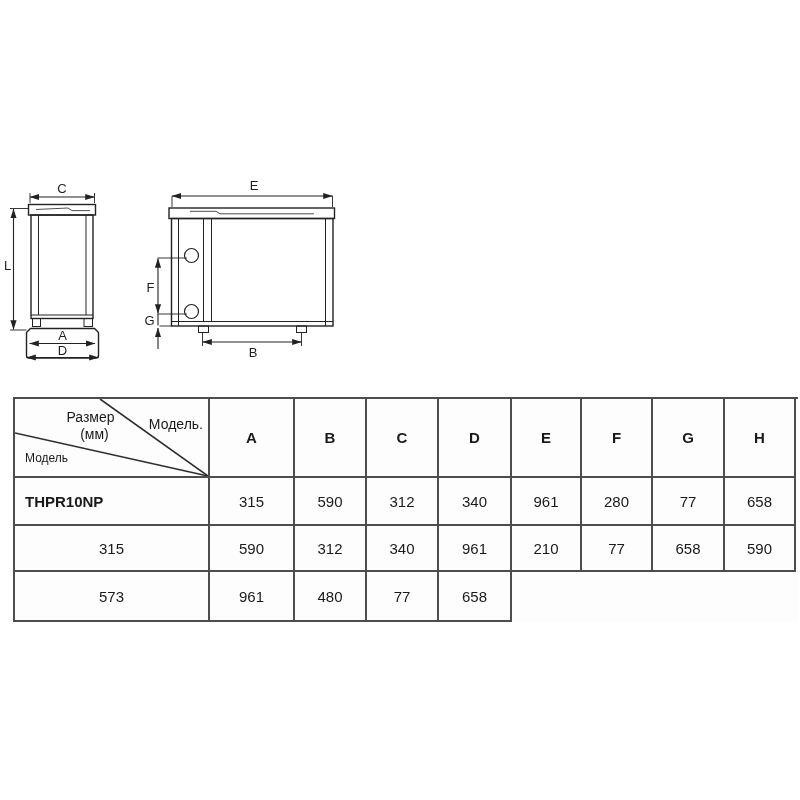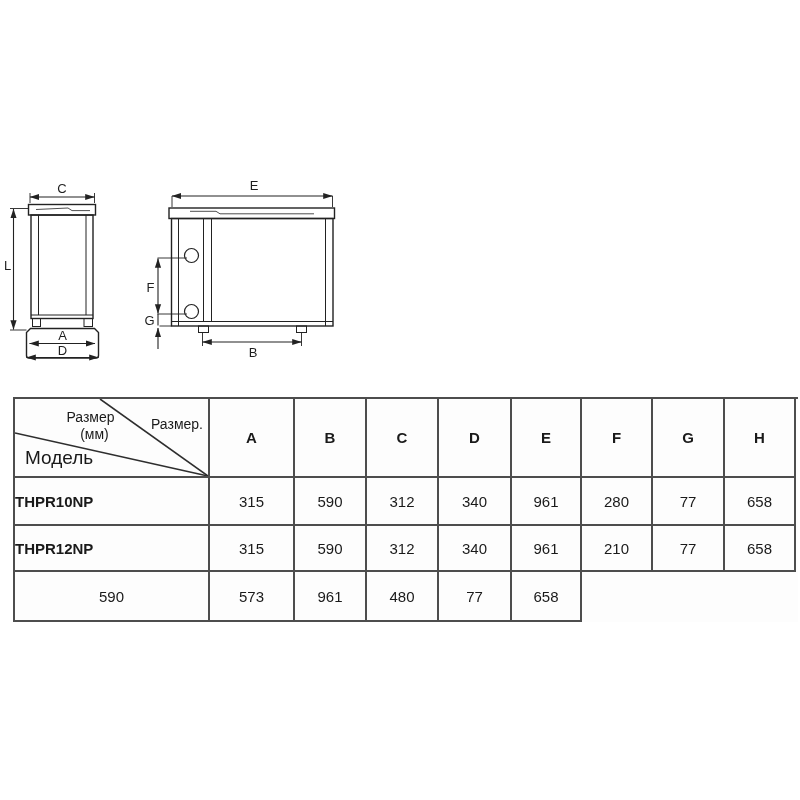--- a/index.html
+++ b/index.html
@@ -19,28 +19,28 @@
     grid-template-columns:195px 85px 72px 72px 73px 70px 71px 72px 71px;
     grid-template-rows:79px 48px 46px 50px;
     background:#fdfdfd;
   }
   .cell{
     border-right:2px solid #4d4d4d;border-bottom:2px solid #4d4d4d;
     box-sizing:border-box;display:flex;align-items:center;justify-content:center;
     font-size:15px;
   }
   .col-head{font-weight:bold;}
-  .model-cell{justify-content:flex-start;font-weight:bold;}
+  .model-cell{justify-content:flex-start;padding-left:10px;font-weight:bold;}
   .corner{position:relative;display:block;}
   .corner svg{position:absolute;left:0;top:0;width:100%;height:100%;}
   .corner-label{position:absolute;font-size:14px;line-height:16px;white-space:nowrap;}
   .lbl-size{left:28px;top:10px;width:95px;text-align:center;}
   .lbl-unit{left:32px;top:27px;width:95px;text-align:center;}
   .lbl-designation{right:5px;top:17px;}
-  .lbl-model{left:10px;top:51px;font-size:19px;}
+  .lbl-model{left:10px;top:51px;font-size:12px;}
 </style>
 </head>
 <body>
 
 <div class="canvas">
 
   <div class="drawing">
     <svg width="380" height="205" viewBox="0 175 380 205" xmlns="http://www.w3.org/2000/svg">
       <defs>
         <marker id="arw" viewBox="0 0 10 8" markerWidth="10" markerHeight="8" refX="9.3" refY="4" orient="auto-start-reverse" markerUnits="userSpaceOnUse">
@@ -124,21 +124,21 @@
 
   <div class="spec-table">
 
     <div class="cell corner">
       <svg viewBox="0 0 193 77" preserveAspectRatio="none">
         <line x1="85" y1="0" x2="193" y2="77" stroke="#2e2e2e" stroke-width="1.6"></line>
         <line x1="0" y1="34" x2="193" y2="77" stroke="#2e2e2e" stroke-width="1.6"></line>
       </svg>
       <span class="corner-label lbl-size">Размер</span>
       <span class="corner-label lbl-unit">(мм)</span>
-      <span class="corner-label lbl-designation">Размер.</span>
+      <span class="corner-label lbl-designation">Модель.</span>
       <span class="corner-label lbl-model">Модель</span>
     </div>
     <div class="cell col-head">A</div>
     <div class="cell col-head">B</div>
     <div class="cell col-head">C</div>
     <div class="cell col-head">D</div>
     <div class="cell col-head">E</div>
     <div class="cell col-head">F</div>
     <div class="cell col-head">G</div>
     <div class="cell col-head">H</div>
@@ -146,21 +146,20 @@
     <div class="cell model-cell">THPR10NP</div>
     <div class="cell">315</div>
     <div class="cell">590</div>
     <div class="cell">312</div>
     <div class="cell">340</div>
     <div class="cell">961</div>
     <div class="cell">280</div>
     <div class="cell">77</div>
     <div class="cell">658</div>
 
-    <div class="cell model-cell">THPR12NP</div>
     <div class="cell">315</div>
     <div class="cell">590</div>
     <div class="cell">312</div>
     <div class="cell">340</div>
     <div class="cell">961</div>
     <div class="cell">210</div>
     <div class="cell">77</div>
     <div class="cell">658</div>
 
     <div class="cell">590</div>

